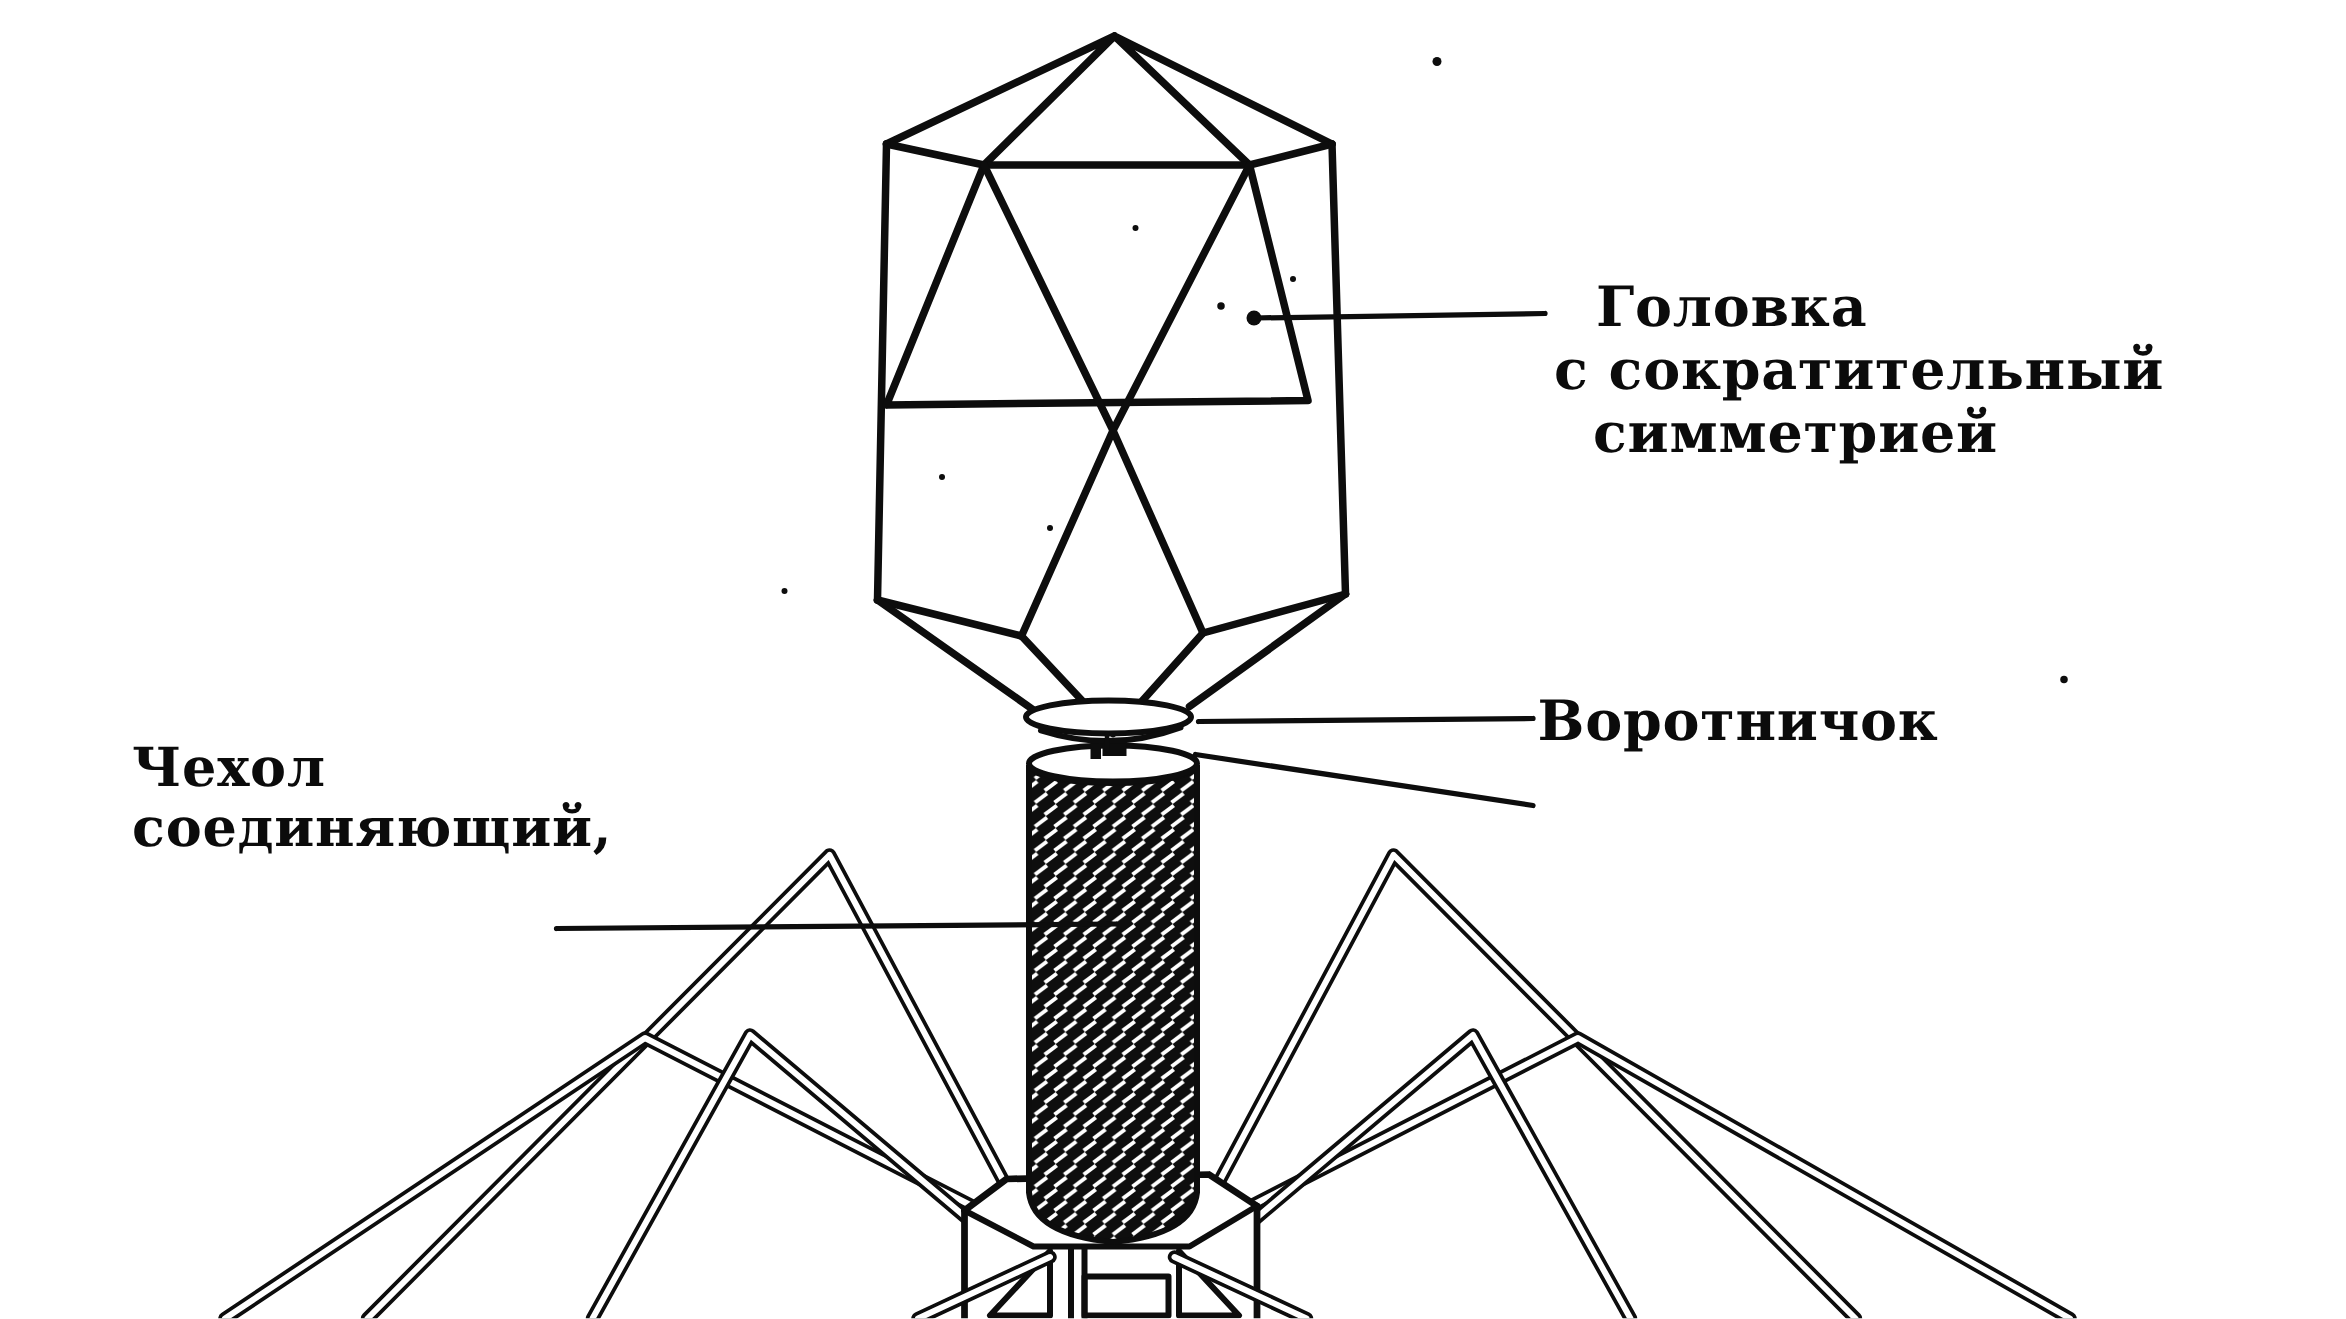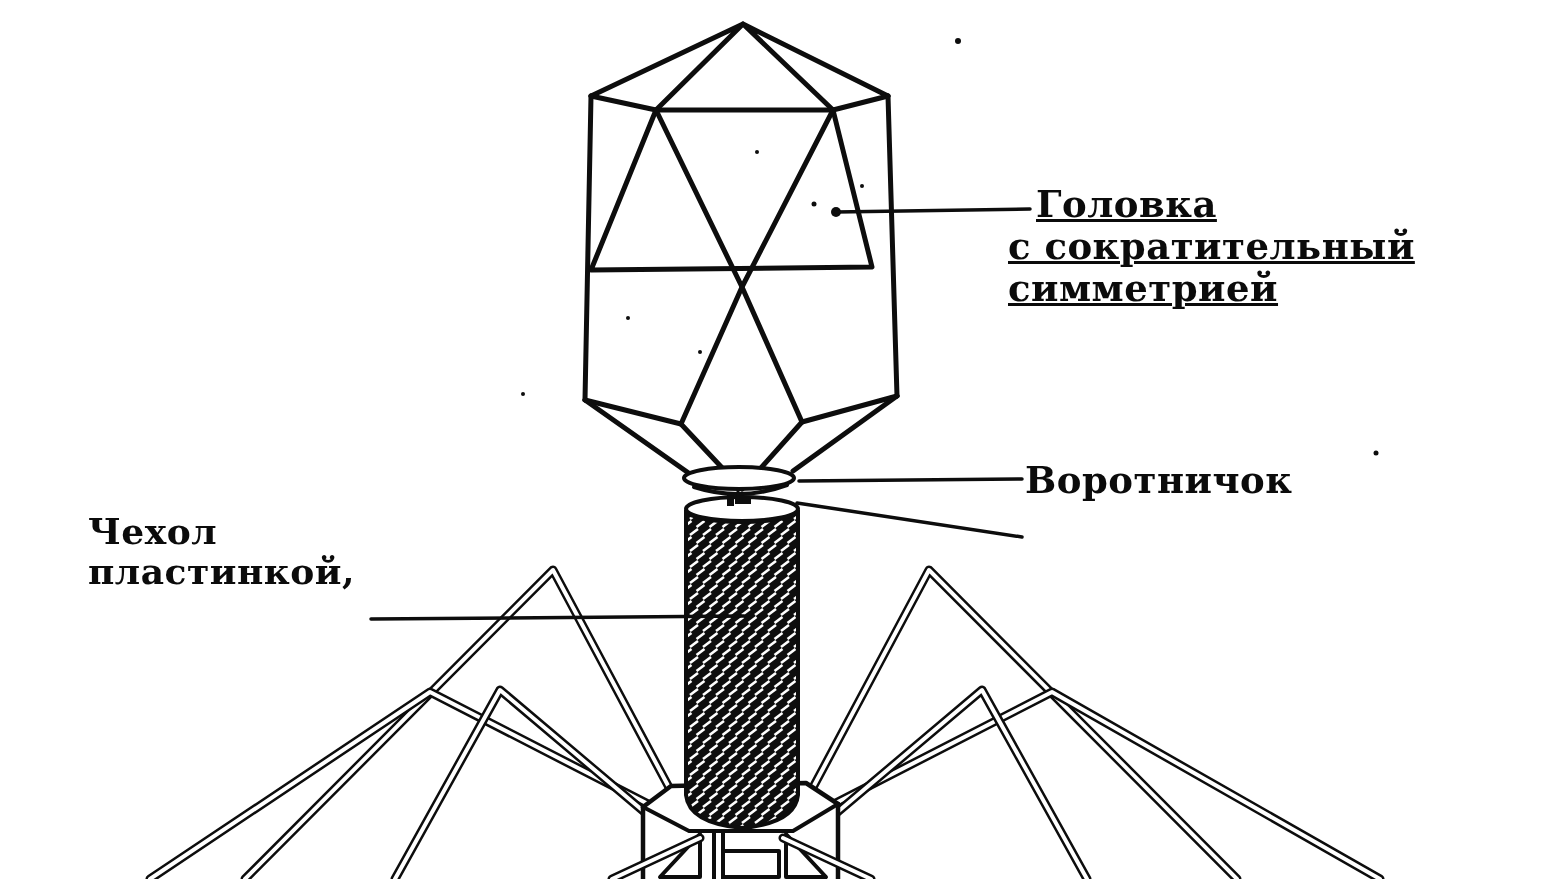--- a/index.html
+++ b/index.html
@@ -1,24 +1,24 @@
 <!DOCTYPE html>
 <html><head>
 <meta charset="utf-8">
 <style>
   html,body{margin:0;padding:0;background:#fff;}
   #stage{position:relative;width:1564px;height:879px;background:#ffffff;overflow:hidden;
          font-family:"DejaVu Serif","Liberation Serif",serif;}
   #art{position:absolute;left:0;top:0;}
   .lbl{position:absolute;font-weight:bold;color:#0b0b0b;letter-spacing:0.5px;}
   .lbl span{display:block;white-space:nowrap;}
-  #sheath-label{left:88px;top:511px;font-size:36px;line-height:40px;}
-  #head-label{left:1008px;top:183px;font-size:37px;line-height:42px;text-decoration:underline;}
+  #sheath-label{left:88px;top:492px;font-size:36px;line-height:40px;}
+  #head-label{left:1036px;top:183px;font-size:37px;line-height:42px;}
   #head-label .l1{margin-left:28px;}
-  #head-label .l3{}
+  #head-label .l3{margin-left:26px;}
   #collar-label{left:1025px;top:459px;font-size:37px;line-height:42px;text-align:center;}
   #core-label{left:1030px;top:513px;font-size:37px;line-height:44px;}
   .ink{stroke:#0d0d0d;fill:none;stroke-linecap:round;stroke-linejoin:round;}
   .fo{fill:none;stroke:#0d0d0d;stroke-width:9;stroke-linejoin:round;stroke-linecap:round;}
   .fi{fill:none;stroke:#ffffff;stroke-width:4;stroke-linejoin:round;stroke-linecap:round;}
 </style>
 </head>
 <body>
 
 <div id="stage">
@@ -104,21 +104,21 @@
         <circle cx="523" cy="394" r="2"></circle>
       <circle cx="757" cy="152" r="2"></circle>
         <circle cx="862" cy="186" r="2"></circle>
       <circle cx="700" cy="352" r="2"></circle>
         <circle cx="628" cy="318" r="2"></circle>
     </g>
   </svg>
 
   <div class="lbl" id="sheath-label">
     <span>Чехол</span>
-    <span>пластинкой,</span>
+    <span>соединяющий,</span>
   </div>
 
   <div class="lbl" id="head-label">
     <span class="l1">Головка</span>
     <span class="l2">с сократительный</span>
     <span class="l3">симметрией</span>
   </div>
 
   <div class="lbl" id="collar-label">
     <span>Воротничок</span>

